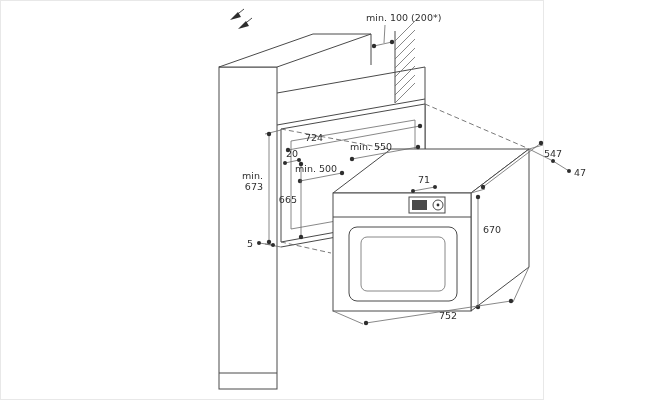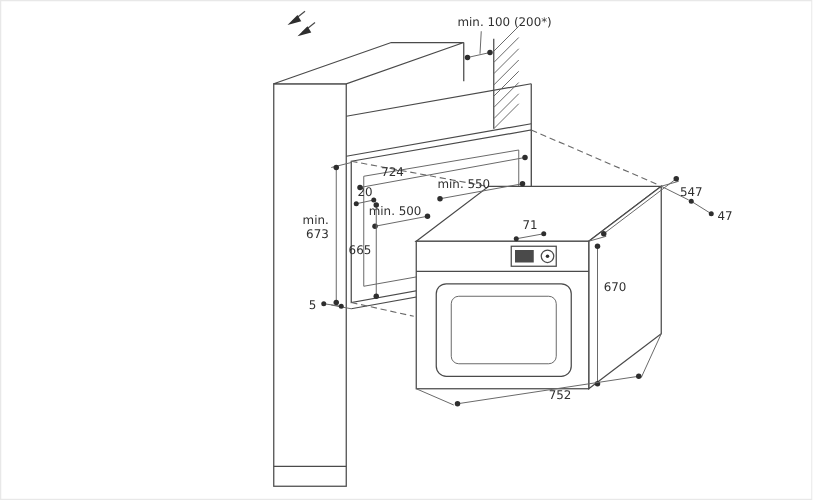--- a/index.html
+++ b/index.html
@@ -1,17 +1,17 @@
 <!DOCTYPE html>
 <html><head>
 <meta charset="utf-8">
 <style>
   html,body{margin:0;padding:0;background:#fff;}
   body{width:650px;height:400px;font-family:"DejaVu Sans", sans-serif;}
-  .stage{position:relative;width:650px;height:400px;background:#ffffff;border:1px solid #e8e8e8;box-sizing:border-box;}
+  .stage{position:relative;width:544px;height:400px;background:#ffffff;border:1px solid #e8e8e8;box-sizing:border-box;}
   svg{display:block;}
   .ln{stroke:#4a4a4a;stroke-width:1;fill:none;}
   .thin{stroke:#6a6a6a;stroke-width:0.8;fill:none;}
   .dash{stroke:#6a6a6a;stroke-width:0.9;fill:none;stroke-dasharray:5 3;}
   .dot{fill:#2e2e2e;stroke:none;}
   .lbl{font-size:9.5px;fill:#303030;}
   .fillface{fill:#ffffff;}
   .darkbit{fill:#4a4a4a;}
 </style>
 </head>

